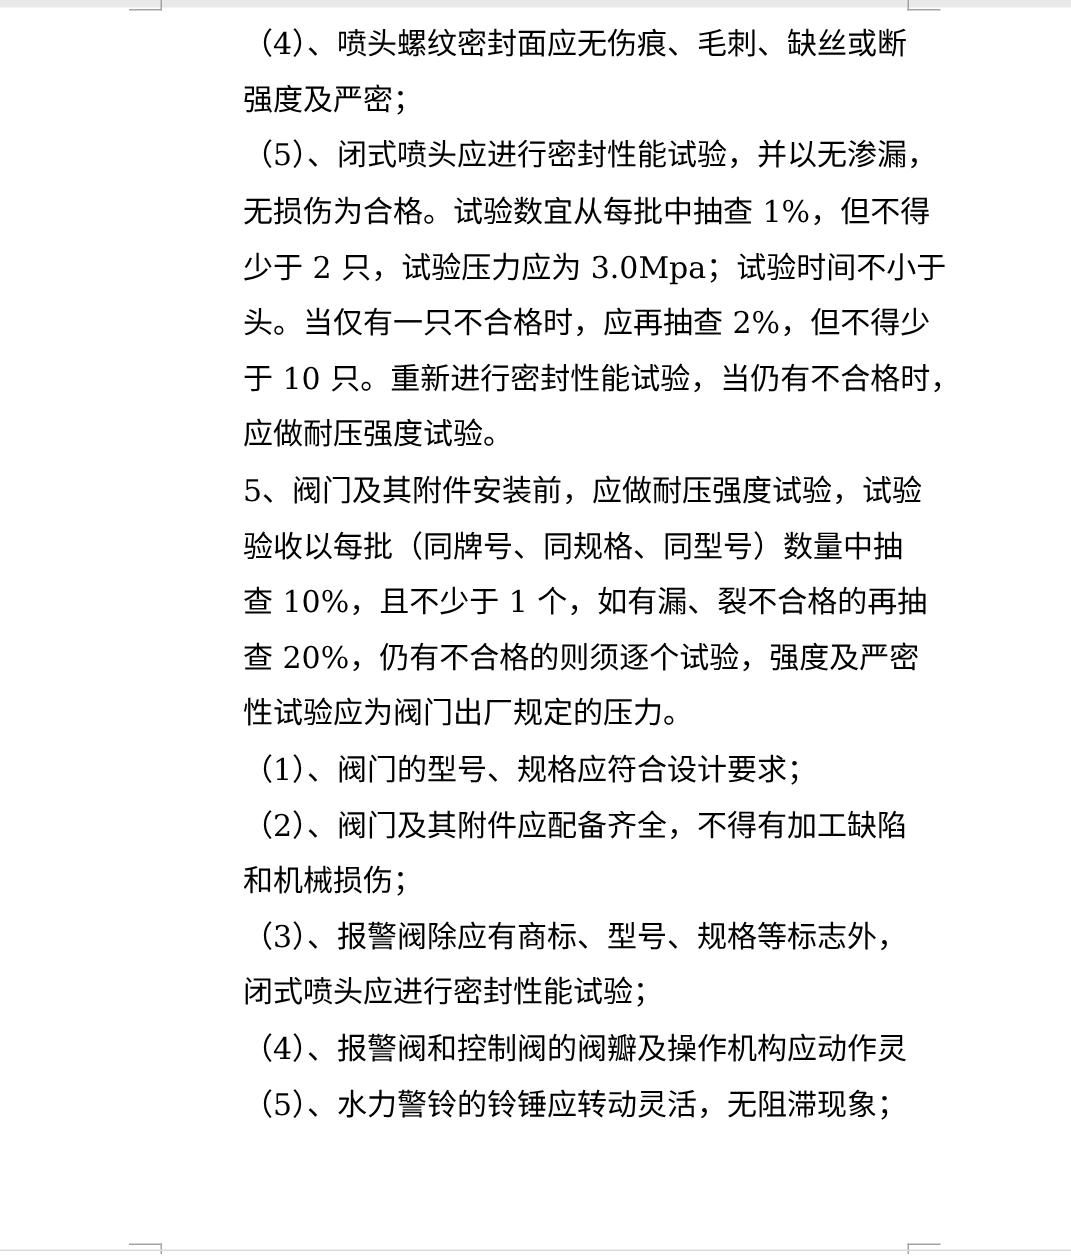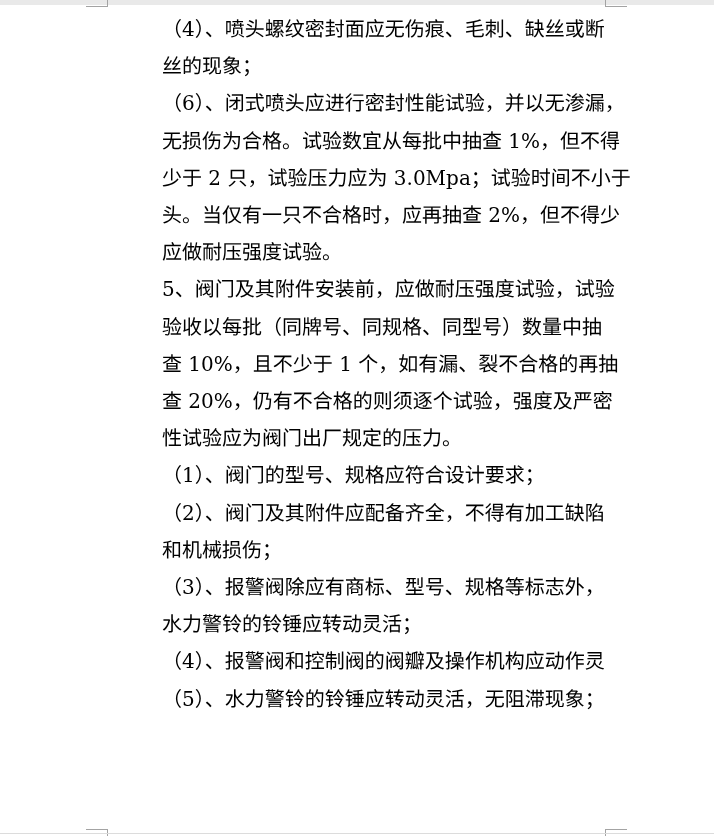--- a/index.html
+++ b/index.html
@@ -61,28 +61,29 @@
   <div class="mark bl-v"></div>
   <div class="mark br-h"></div>
   <div class="mark br-v"></div>
 
   <div class="bottom-rule"></div>
 
   <div class="text-body">
 
     <div class="para">
       <div class="line">（4）、喷头螺纹密封面应无伤痕、毛刺、缺丝或断</div>
-      <div class="line">丝的现象；</div>
+      <div class="line">强度及严密；</div>
     </div>
 
     <div class="para">
-      <div class="line">（6）、闭式喷头应进行密封性能试验，并以无渗漏，</div>
+      <div class="line">（5）、闭式喷头应进行密封性能试验，并以无渗漏，</div>
       <div class="line">无损伤为合格。试验数宜从每批中抽查 1%，但不得</div>
       <div class="line">少于 2 只，试验压力应为 3.0Mpa；试验时间不小于</div>
       <div class="line">头。当仅有一只不合格时，应再抽查 2%，但不得少</div>
+      <div class="line">于 10 只。重新进行密封性能试验，当仍有不合格时，</div>
       <div class="line">应做耐压强度试验。</div>
     </div>
 
     <div class="para">
       <div class="line">5、阀门及其附件安装前，应做耐压强度试验，试验</div>
       <div class="line">验收以每批（同牌号、同规格、同型号）数量中抽</div>
       <div class="line">查 10%，且不少于 1 个，如有漏、裂不合格的再抽</div>
       <div class="line">查 20%，仍有不合格的则须逐个试验，强度及严密</div>
       <div class="line">性试验应为阀门出厂规定的压力。</div>
     </div>
@@ -91,21 +92,21 @@
       <div class="line">（1）、阀门的型号、规格应符合设计要求；</div>
     </div>
 
     <div class="para">
       <div class="line">（2）、阀门及其附件应配备齐全，不得有加工缺陷</div>
       <div class="line">和机械损伤；</div>
     </div>
 
     <div class="para">
       <div class="line">（3）、报警阀除应有商标、型号、规格等标志外，</div>
-      <div class="line">水力警铃的铃锤应转动灵活；</div>
+      <div class="line">闭式喷头应进行密封性能试验；</div>
     </div>
 
     <div class="para">
       <div class="line">（4）、报警阀和控制阀的阀瓣及操作机构应动作灵</div>
     </div>
 
     <div class="para">
       <div class="line">（5）、水力警铃的铃锤应转动灵活，无阻滞现象；</div>
     </div>
 

